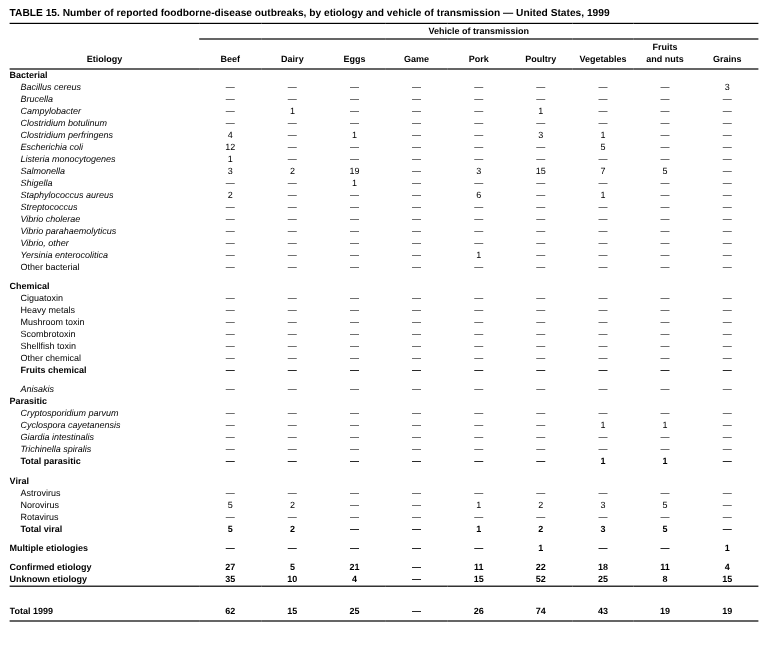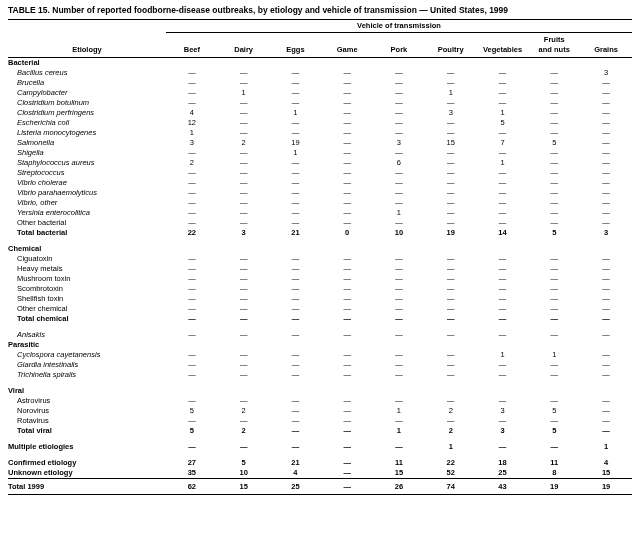--- a/index.html
+++ b/index.html
@@ -14,21 +14,21 @@
   .vehicle { border-top: 1px solid #000; border-bottom: 1px solid #000; text-align: center; padding: 1px 0; }
   .etio-h { text-align: center; border-bottom: 1px solid #000; padding: 2px 0 2px 0; }
   .col-h { text-align: center; border-bottom: 1px solid #000; padding: 2px 0 2px 0; white-space: pre-line; }
   td.lab { text-align: left; white-space: nowrap; overflow: hidden; }
   td.val { text-align: center; }
   .section { font-weight: bold; }
   .indent { padding-left: 9px; }
   .italic { font-style: italic; }
   .bold { font-weight: bold; }
   tr.spacer td { height: 6px; line-height: 6px; }
-  tr.rule-top td { border-top: 1px solid #000; padding-top: 3px; }
+  tr.rule-top td { border-top: 1px solid #000; padding-top: 16px; }
   tbody tr:last-child td { padding-bottom: 2px; }
 </style>
 </head>
 <body>
 
 <div class="page">
   <div class="title">TABLE 15. Number of reported foodborne-disease outbreaks, by etiology and vehicle of transmission — United States, 1999</div>
   <table>
     <colgroup>
       <col style="width:158px">
@@ -244,32 +244,20 @@
           <td class="val">—</td>
           <td class="val">—</td>
           <td class="val">—</td>
           <td class="val">—</td>
           <td class="val">—</td>
           <td class="val">—</td>
           <td class="val">—</td>
           <td class="val">—</td>
           <td class="val">—</td>
         </tr>
-        <tr>
-          <td class="lab indent bold">Total bacterial</td>
-          <td class="val bold">22</td>
-          <td class="val bold">3</td>
-          <td class="val bold">21</td>
-          <td class="val bold">0</td>
-          <td class="val bold">10</td>
-          <td class="val bold">19</td>
-          <td class="val bold">14</td>
-          <td class="val bold">5</td>
-          <td class="val bold">3</td>
-        </tr>
         <tr class="spacer">
           <td colspan="10"></td>
         </tr>
         <tr>
           <td class="lab section" colspan="10">Chemical</td>
         </tr>
         <tr>
           <td class="lab indent">Ciguatoxin</td>
           <td class="val">—</td>
           <td class="val">—</td>
@@ -335,21 +323,21 @@
           <td class="val">—</td>
           <td class="val">—</td>
           <td class="val">—</td>
           <td class="val">—</td>
           <td class="val">—</td>
           <td class="val">—</td>
           <td class="val">—</td>
           <td class="val">—</td>
         </tr>
         <tr>
-          <td class="lab indent bold">Total chemical</td>
+          <td class="lab indent bold">Fruits chemical</td>
           <td class="val bold">—</td>
           <td class="val bold">—</td>
           <td class="val bold">—</td>
           <td class="val bold">—</td>
           <td class="val bold">—</td>
           <td class="val bold">—</td>
           <td class="val bold">—</td>
           <td class="val bold">—</td>
           <td class="val bold">—</td>
         </tr>
@@ -365,20 +353,32 @@
           <td class="val">—</td>
           <td class="val">—</td>
           <td class="val">—</td>
           <td class="val">—</td>
           <td class="val">—</td>
         </tr>
         <tr>
           <td class="lab section" colspan="10">Parasitic</td>
         </tr>
         <tr>
+          <td class="lab indent italic">Cryptosporidium parvum</td>
+          <td class="val">—</td>
+          <td class="val">—</td>
+          <td class="val">—</td>
+          <td class="val">—</td>
+          <td class="val">—</td>
+          <td class="val">—</td>
+          <td class="val">—</td>
+          <td class="val">—</td>
+          <td class="val">—</td>
+        </tr>
+        <tr>
           <td class="lab indent italic">Cyclospora cayetanensis</td>
           <td class="val">—</td>
           <td class="val">—</td>
           <td class="val">—</td>
           <td class="val">—</td>
           <td class="val">—</td>
           <td class="val">—</td>
           <td class="val">1</td>
           <td class="val">1</td>
           <td class="val">—</td>
@@ -399,20 +399,32 @@
           <td class="lab indent italic">Trichinella spiralis</td>
           <td class="val">—</td>
           <td class="val">—</td>
           <td class="val">—</td>
           <td class="val">—</td>
           <td class="val">—</td>
           <td class="val">—</td>
           <td class="val">—</td>
           <td class="val">—</td>
           <td class="val">—</td>
+        </tr>
+        <tr>
+          <td class="lab indent bold">Total parasitic</td>
+          <td class="val bold">—</td>
+          <td class="val bold">—</td>
+          <td class="val bold">—</td>
+          <td class="val bold">—</td>
+          <td class="val bold">—</td>
+          <td class="val bold">—</td>
+          <td class="val bold">1</td>
+          <td class="val bold">1</td>
+          <td class="val bold">—</td>
         </tr>
         <tr class="spacer">
           <td colspan="10"></td>
         </tr>
         <tr>
           <td class="lab section" colspan="10">Viral</td>
         </tr>
         <tr>
           <td class="lab indent">Astrovirus</td>
           <td class="val">—</td>

